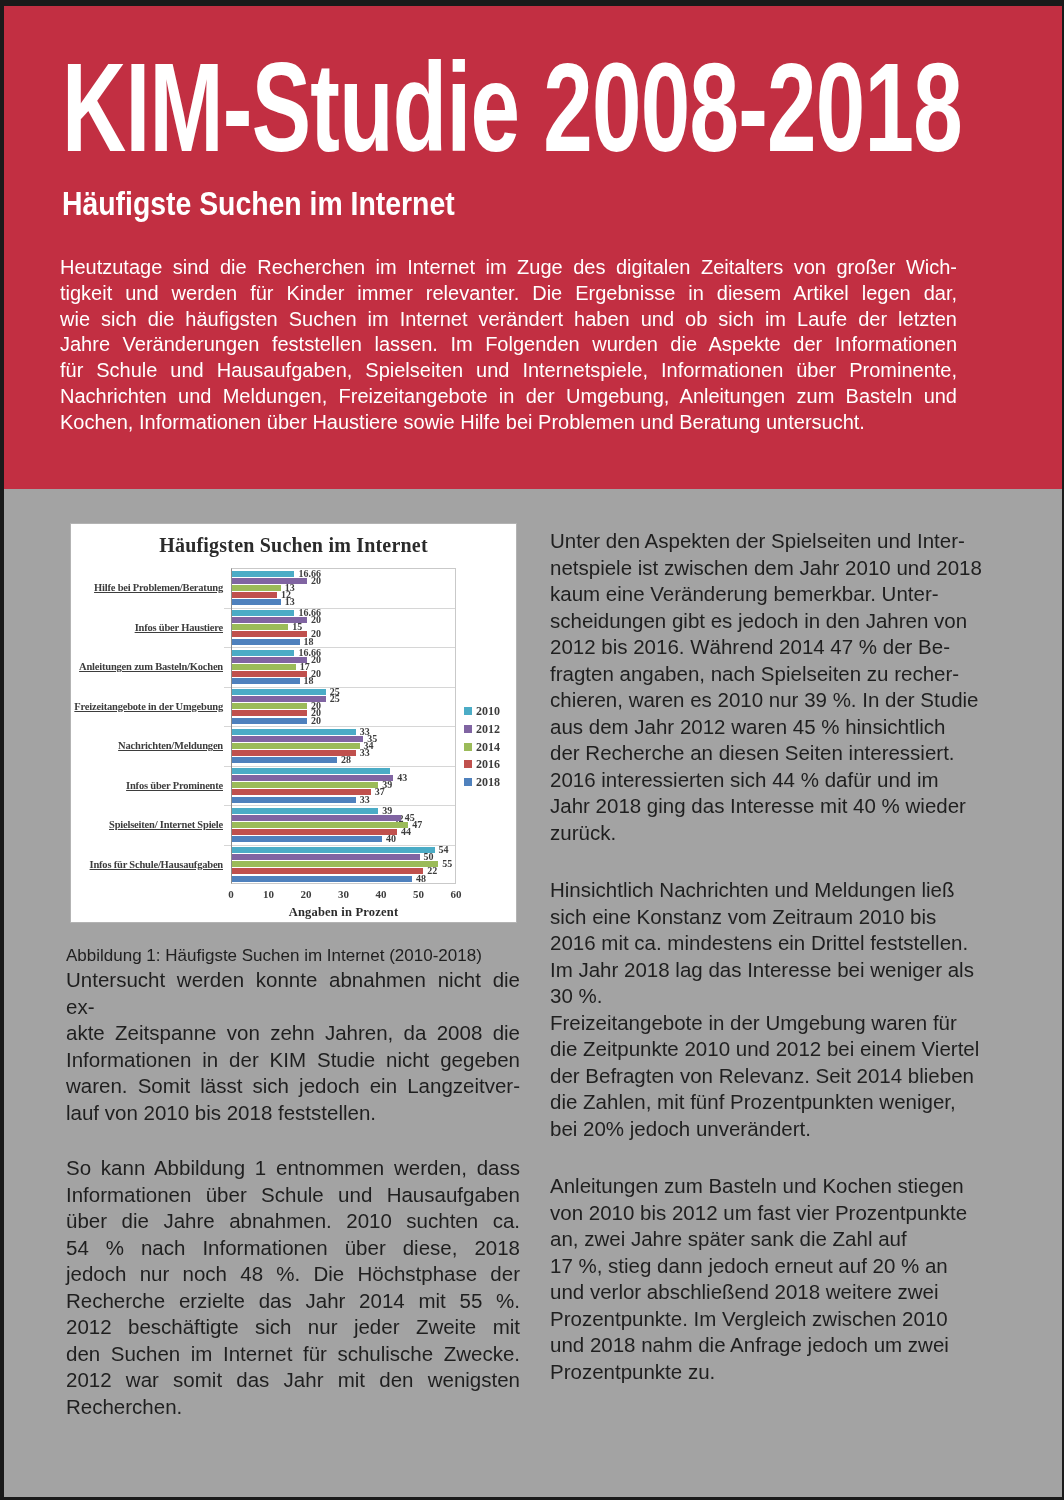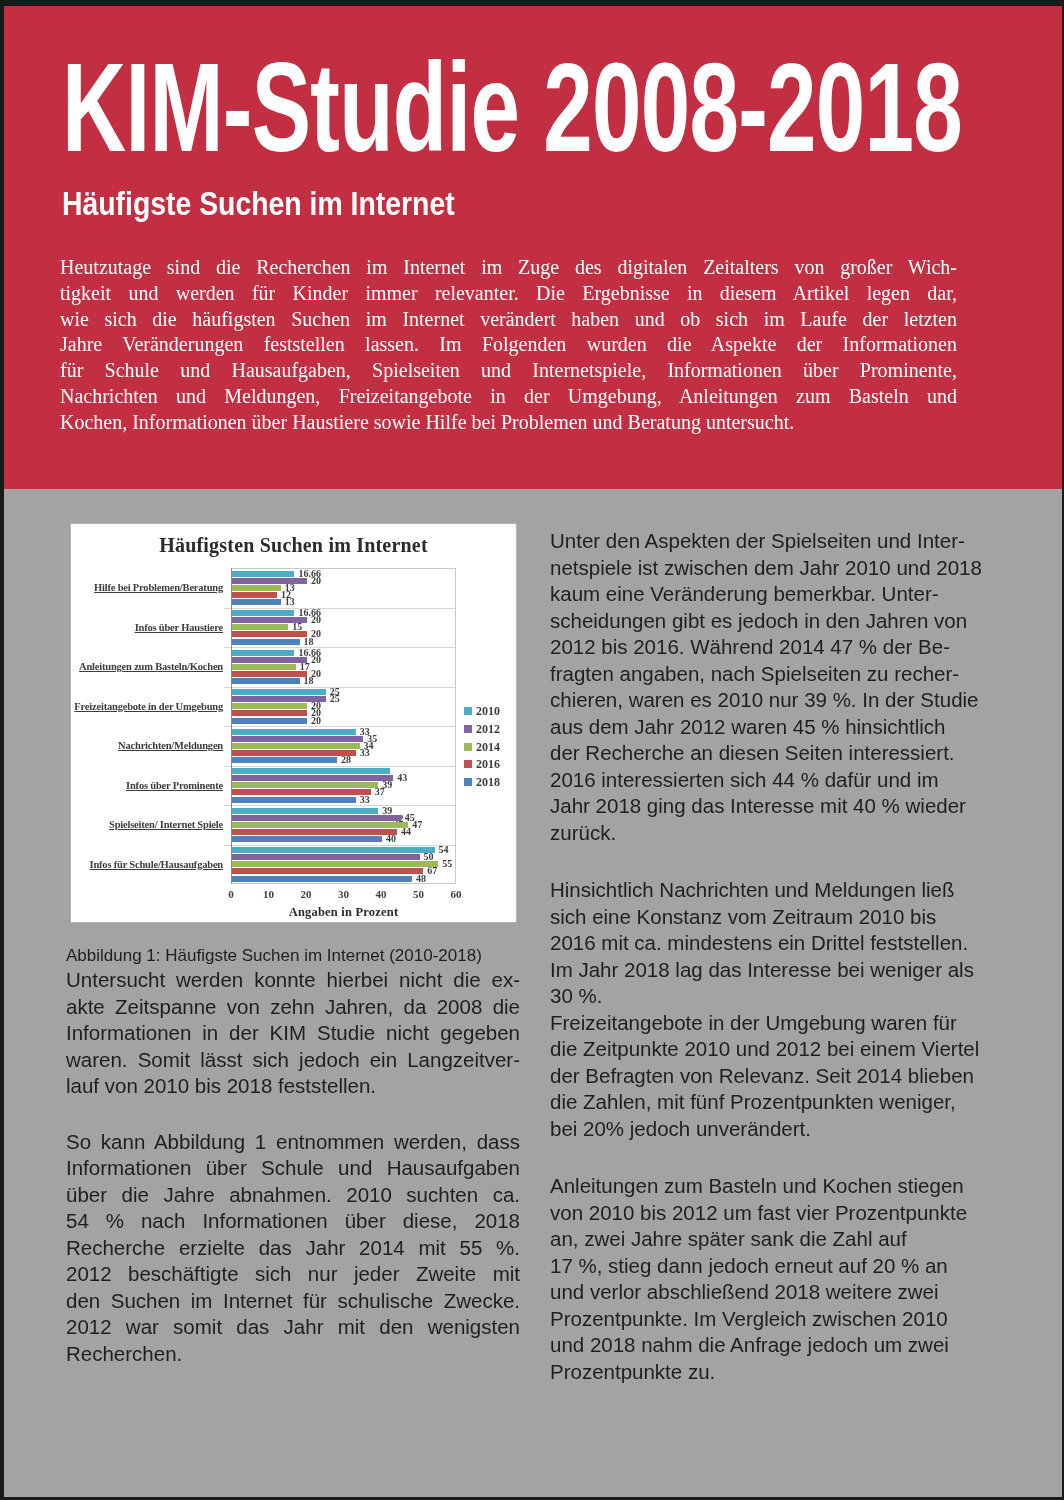--- a/index.html
+++ b/index.html
@@ -27,21 +27,21 @@
   .hero-subtitle{
     position:absolute;left:58px;top:181px;
     margin:0;color:#ffffff;font-weight:bold;
     font-size:33px;line-height:1;white-space:nowrap;
     transform:scaleX(0.86);transform-origin:0 0;
   }
   .hero-intro{
     position:absolute;left:56px;top:249px;width:897px;
     color:#ffffff;font-size:20px;line-height:25.8px;
   }
-  .hero-intro .line{text-align:justify;text-align-last:justify;font-family:Liberation Serif, serif;}
+  .hero-intro .line{text-align:justify;text-align-last:justify;}
   .hero-intro .line:last-child{text-align-last:left;}
   
   .left-col{position:absolute;left:62px;top:939px;width:454px;color:#1f1f1f;}
   .right-col{position:absolute;left:546px;top:522px;width:474px;color:#1f1f1f;}
   .caption{font-size:17px;line-height:22px;color:#1f1f1f;}
   .para{font-size:20.5px;line-height:26.5px;}
   .para .line{white-space:pre;}
   .para.justified .line{white-space:normal;text-align:justify;text-align-last:justify;}
   .para.justified .line:last-child{text-align-last:left;}
   .left-col .para:first-of-type{margin-top:21px;}
@@ -176,21 +176,21 @@
         <div class="abs bar" style="left: 161px; top: 312px; width: 150px; background: rgb(79, 129, 189);"></div>
         <div class="abs val-label" style="left: 315px; top: 310px;">40</div>
         <div class="abs cat-label" style="left: 2px; top: 333.75px; width: 150px;">Infos für Schule/Hausaufgaben</div>
         <div class="abs bar" style="left: 161px; top: 323.1px; width: 202.5px; background: rgb(75, 172, 198);"></div>
         <div class="abs val-label" style="left: 367.5px; top: 321.1px;">54</div>
         <div class="abs bar" style="left: 161px; top: 330.2px; width: 187.5px; background: rgb(128, 100, 162);"></div>
         <div class="abs val-label" style="left: 352.5px; top: 328.2px;">50</div>
         <div class="abs bar" style="left: 161px; top: 337.3px; width: 206.25px; background: rgb(155, 187, 89);"></div>
         <div class="abs val-label" style="left: 371.25px; top: 335.3px;">55</div>
         <div class="abs bar" style="left: 161px; top: 344.4px; width: 191.25px; background: rgb(192, 80, 77);"></div>
-        <div class="abs val-label" style="left: 356.25px; top: 342.4px;">67</div>
+        <div class="abs val-label" style="left: 356.25px; top: 342.4px;">22</div>
         <div class="abs bar" style="left: 161px; top: 351.5px; width: 180px; background: rgb(79, 129, 189);"></div>
         <div class="abs val-label" style="left: 345px; top: 349.5px;">48</div>
         <div class="abs tick-label" style="left: 145px; top: 364px; width: 30px;">0</div>
         <div class="abs tick-label" style="left: 182.5px; top: 364px; width: 30px;">10</div>
         <div class="abs tick-label" style="left: 220px; top: 364px; width: 30px;">20</div>
         <div class="abs tick-label" style="left: 257.5px; top: 364px; width: 30px;">30</div>
         <div class="abs tick-label" style="left: 295px; top: 364px; width: 30px;">40</div>
         <div class="abs tick-label" style="left: 332.5px; top: 364px; width: 30px;">50</div>
         <div class="abs tick-label" style="left: 370px; top: 364px; width: 30px;">60</div>
         <div class="abs axis-title" style="left: 160px; top: 381px; width: 225px;">Angaben in Prozent</div>
@@ -203,31 +203,32 @@
         <div class="abs legend-swatch" style="left: 393px; top: 236.4px; background: rgb(192, 80, 77);"></div>
         <div class="abs legend-label" style="left: 405px; top: 235.4px;">2016</div>
         <div class="abs legend-swatch" style="left: 393px; top: 254.2px; background: rgb(79, 129, 189);"></div>
         <div class="abs legend-label" style="left: 405px; top: 253.2px;">2018</div>
       </div>
   </figure>
 
   <section class="left-col">
     <div class="caption">Abbildung 1: Häufigste Suchen im Internet (2010-2018)</div>
     <div class="para justified">
-        <div class="line">Untersucht werden konnte hierbei nicht die ex-</div>
+        <div class="line">Untersucht werden konnte abnahmen nicht die ex-</div>
         <div class="line">akte Zeitspanne von zehn Jahren, da 2008 die</div>
         <div class="line">Informationen in der KIM Studie nicht gegeben</div>
         <div class="line">waren. Somit lässt sich jedoch ein Langzeitver-</div>
         <div class="line">lauf von 2010 bis 2018 feststellen.</div>
       </div>
     <div class="para justified">
         <div class="line">So kann Abbildung 1 entnommen werden, dass</div>
         <div class="line">Informationen über Schule und Hausaufgaben</div>
         <div class="line">über die Jahre abnahmen. 2010 suchten ca.</div>
         <div class="line">54 % nach Informationen über diese, 2018</div>
+        <div class="line">jedoch nur noch 48 %. Die Höchstphase der</div>
         <div class="line">Recherche erzielte das Jahr 2014 mit 55 %.</div>
         <div class="line">2012 beschäftigte sich nur jeder Zweite mit</div>
         <div class="line">den Suchen im Internet für schulische Zwecke.</div>
         <div class="line">2012 war somit das Jahr mit den wenigsten</div>
         <div class="line">Recherchen.</div>
       </div>
   </section>
 
   <section class="right-col">
     <div class="para">

